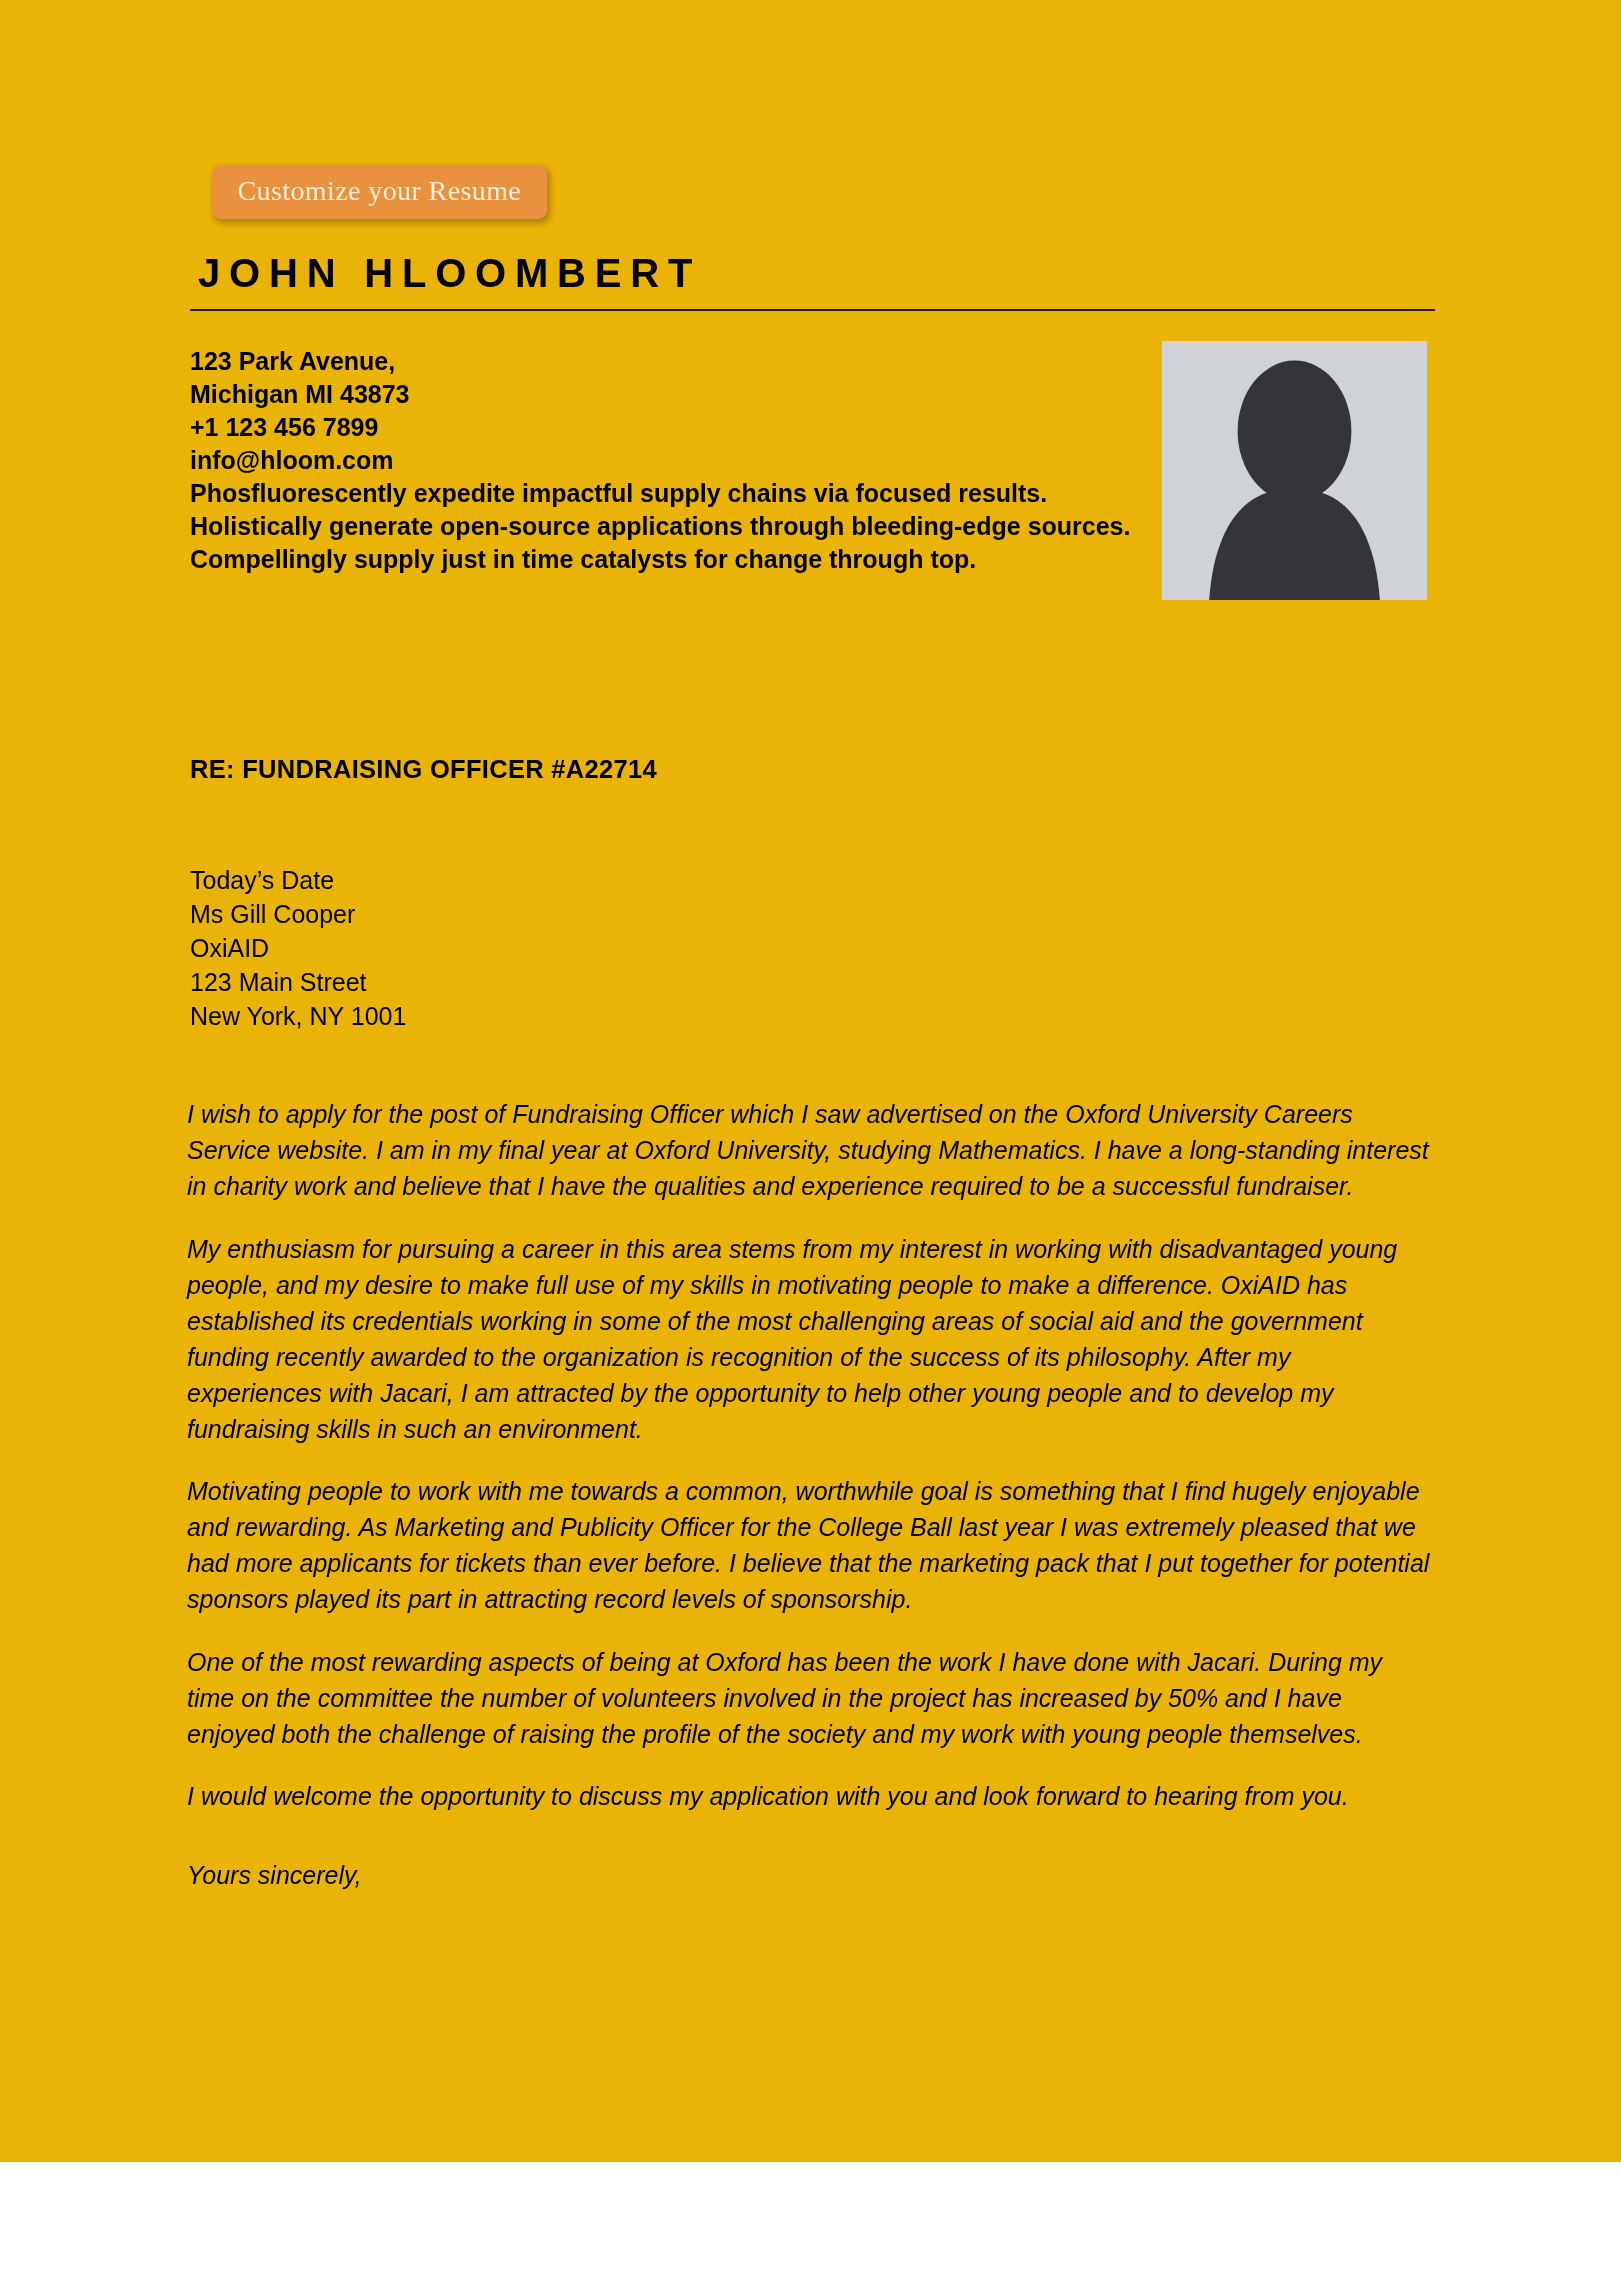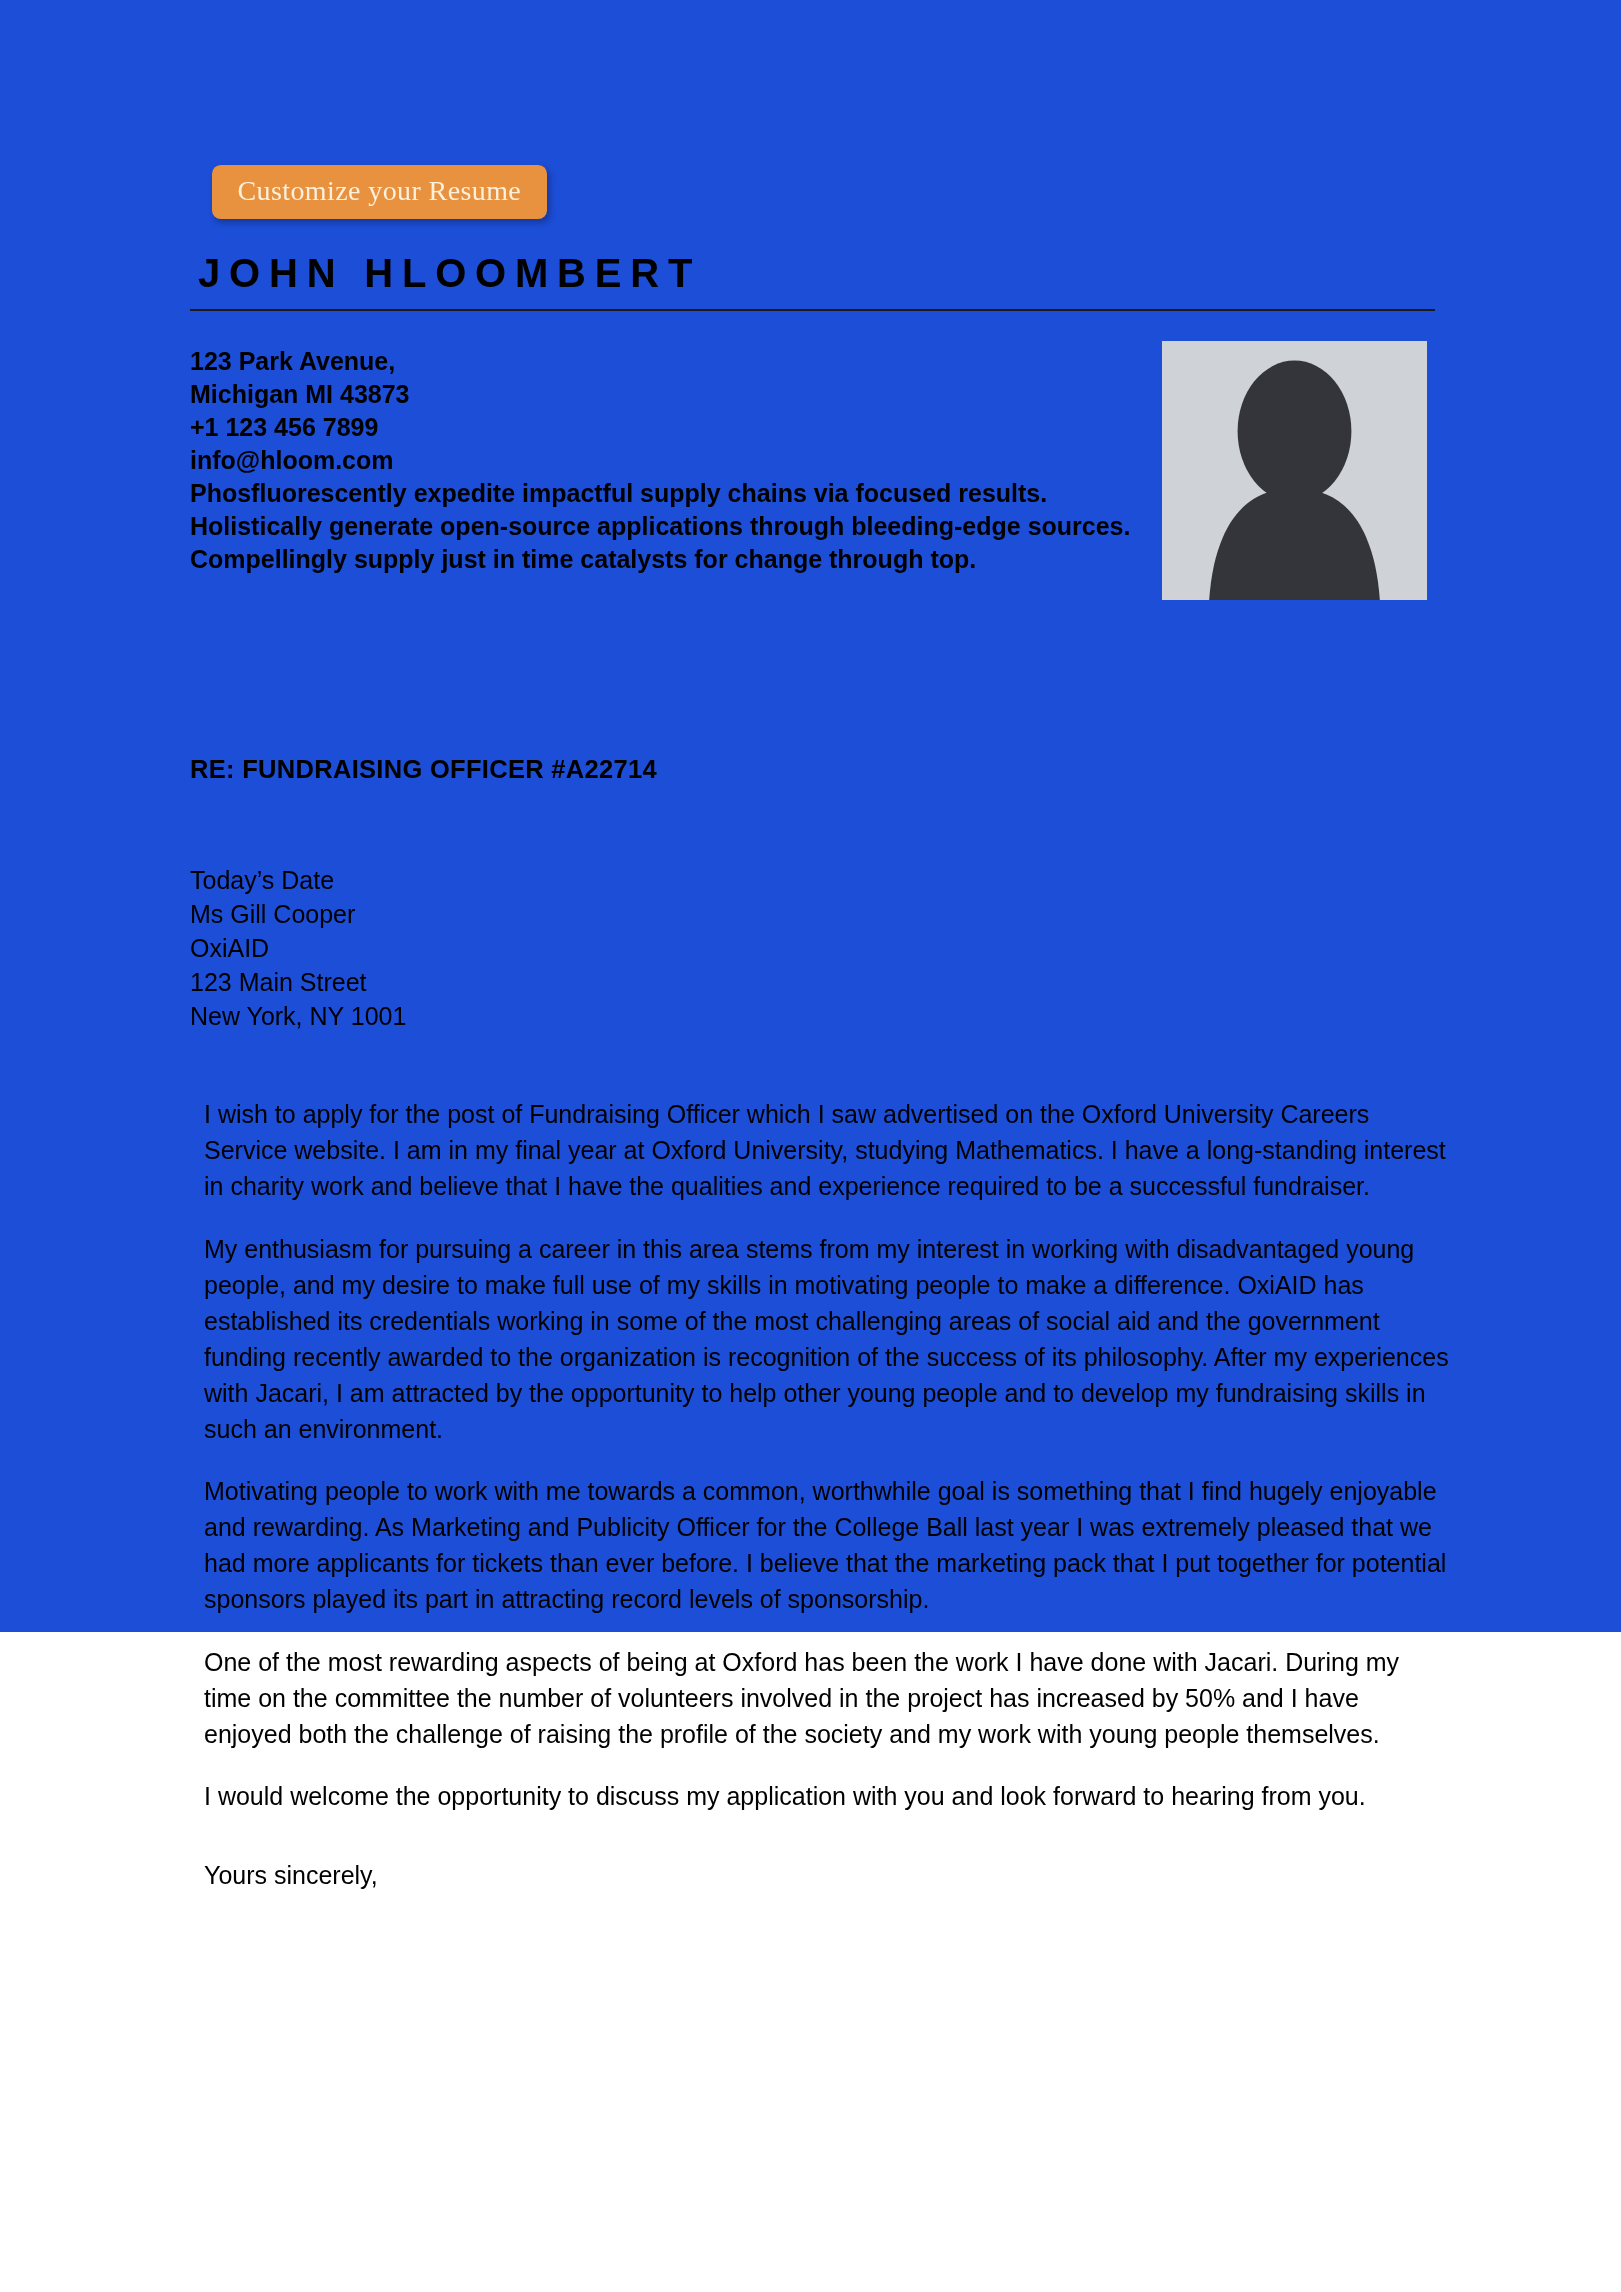--- a/index.html
+++ b/index.html
@@ -12,22 +12,22 @@
     height: 2293px;
     font-family: "Liberation Sans", sans-serif;
     color: #000000;
     overflow: hidden;
     position: relative;
   }
 
   .page {
     position: relative;
     width: 1621px;
-    height: 1632px;
-    background: #1d4ed8;
+    height: 2162px;
+    background: #eab308;
   }
 
   
   .cta-wrap {
     position: absolute;
     left: 212px;
     top: 165px;
   }
   .cta-button {
     display: inline-block;
@@ -113,23 +113,24 @@
     position: absolute;
     left: 190px;
     top: 863px;
     font-size: 25px;
     line-height: 34px;
   }
 
   
   .body-col {
     position: absolute;
-    left: 204px;
+    left: 187px;
     top: 1096px;
     width: 1245px;
+    font-style: italic;
   }
   .body-par {
     font-size: 25px;
     line-height: 36px;
     margin: 0 0 26.5px 0;
     color: #000000;
   }
   .signoff {
     font-size: 25px;
     line-height: 35px;

